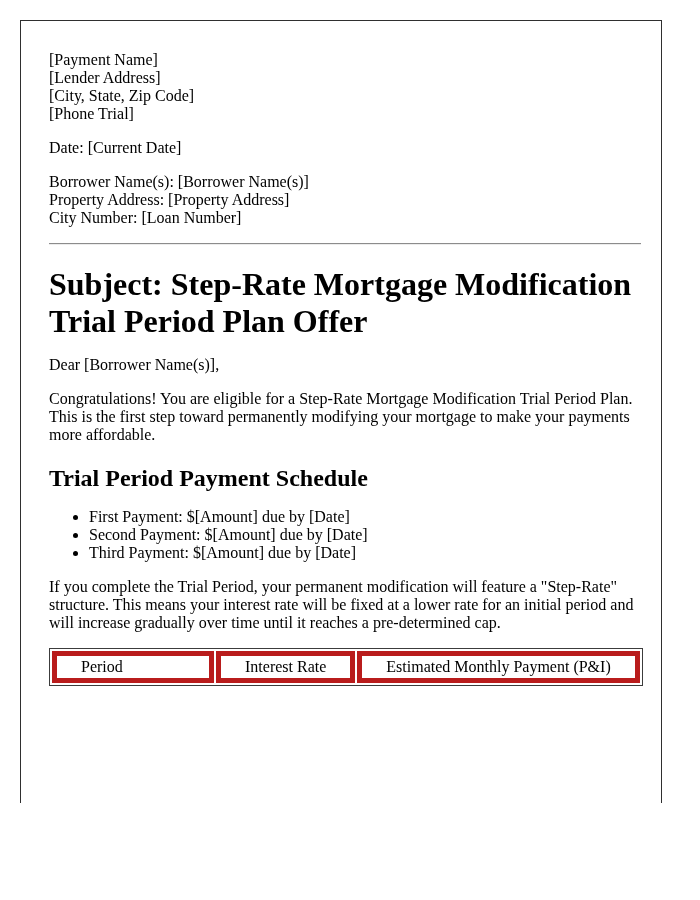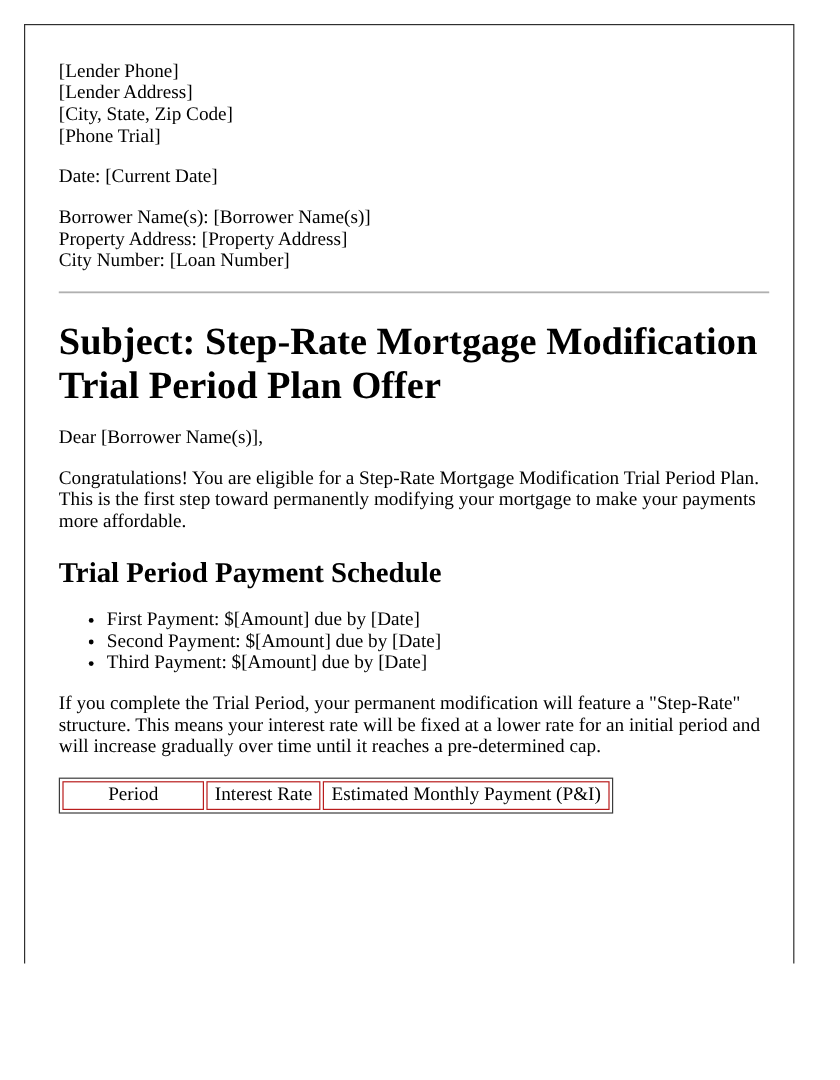--- a/index.html
+++ b/index.html
@@ -60,37 +60,37 @@
   }
   li { margin: 0; }
   b, th { font-weight: normal; }
   table {
     border-collapse: separate;
     border-spacing: 2px;
     border: 1px solid #3c3c3c;
     margin-top: 16px;
   }
   th {
-    border: 1px solid #b91c1c;
-    padding: 2px 6px;
-    text-align: center;
+    border: 5px solid #b91c1c;
+    padding: 2px 24px;
+    text-align: left;
     white-space: nowrap;
     font-size: 16px;
     line-height: 18px;
   }
   th.col-period { min-width: 104px; }
 </style>
 </head>
 <body>
 
 <div class="clip">
   <div class="page">
 
     <p class="first">
-      <span>[Lender Phone]</span><br>
+      <span>[Payment Name]</span><br>
       <span>[Lender Address]</span><br>
       <span>[City, State, Zip Code]</span><br>
       <span>[Phone Trial]</span>
     </p>
 
     <p>
       <b>Date:</b>
       <span>[Current Date]</span>
     </p>
 

